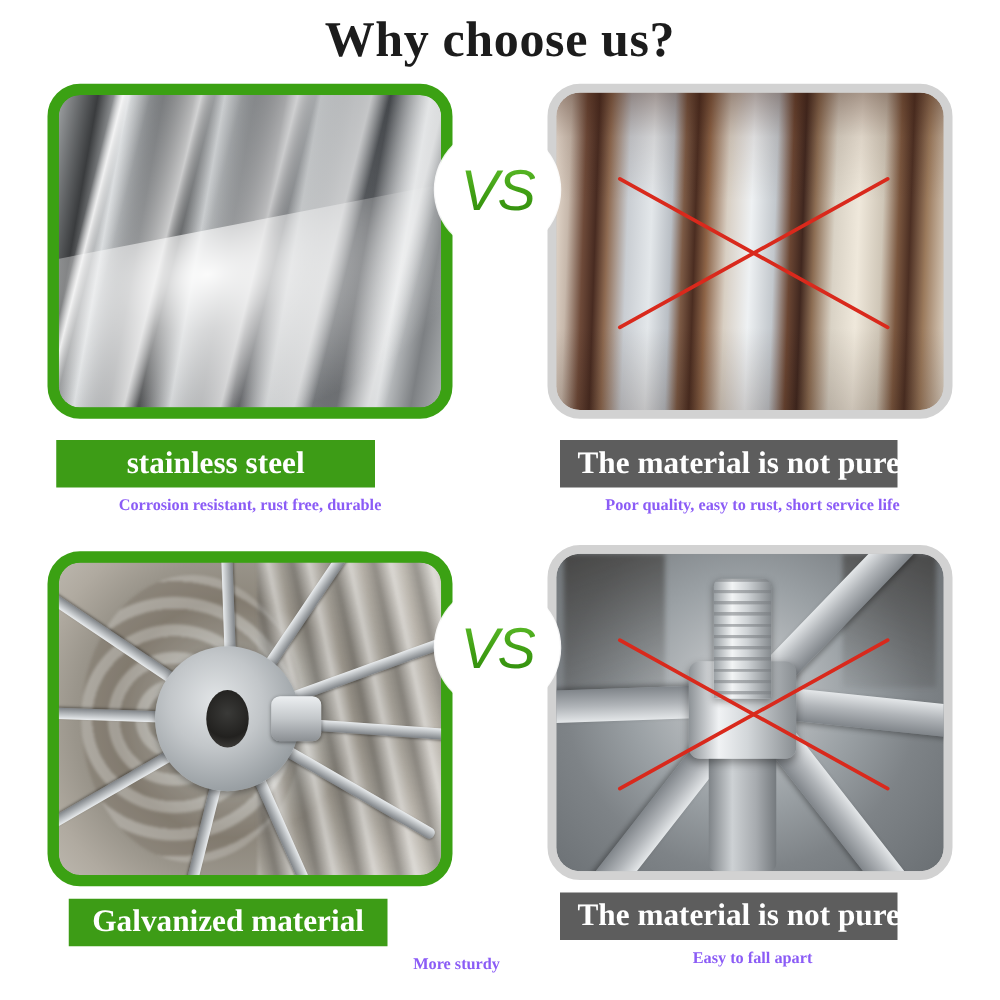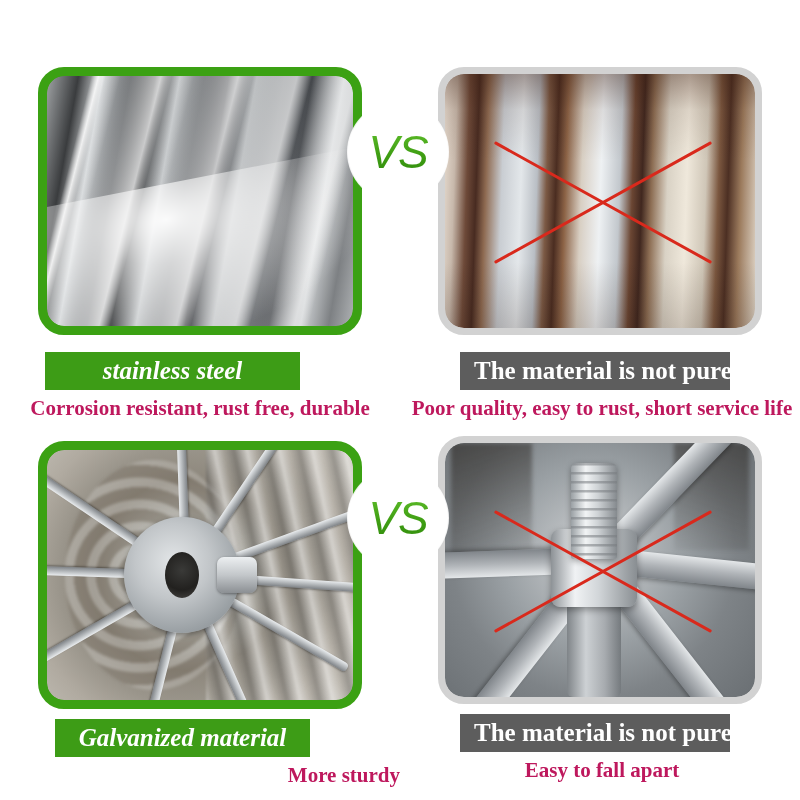--- a/index.html
+++ b/index.html
@@ -386,46 +386,47 @@
     line-height: 38px;
     text-align: center;
     font-family: "Liberation Serif", serif;
     font-weight: bold;
     font-size: 25px;
     color: #ffffff;
     white-space: nowrap;
     box-sizing: border-box;
     padding: 0 14px;
   }
-  .badge.green { background: #3d9c16; font-style: italic; }
-  .badge.gray  { background: #5d5d5d; margin-left: 12px; }
+  .badge.green { background: #3d9c16; }
+  .badge.gray  { background: #5d5d5d; }
 
   .b-tl { left: 45px;  top: 290px; width: 255px; }
   .b-tr { left: 48px;  top: 290px; width: 270px; }
   .b-bl { left: 55px;  top: 283px; width: 255px; }
   .b-br { left: 48px;  top: 283px; width: 270px; }
 
   .caption {
     position: absolute;
     font-family: "Liberation Serif", serif;
     font-weight: bold;
-    font-size: 21px;
-    color: #be185d;
+    font-size: 13px;
+    color: #8b5cf6;
     white-space: nowrap;
   }
   .c-tl { left: 0;   top: 334px; width: 400px; text-align: center; }
   .c-tr { left: 2px; top: 334px; width: 400px; text-align: center; }
   .c-bl { left: 0;   top: 327px; width: 400px; text-align: right; }
   .c-br { left: 2px; top: 327px; width: 400px; text-align: center; }
 </style>
 </head>
 <body>
 
 <div class="page">
 
+  <div class="page-title">Why choose us?</div>
 
   <div class="grid">
 
     <div class="cell tl">
       <div class="frame good">
         <div class="photo ph-steel"></div>
       </div>
       <div class="badge green b-tl">stainless steel</div>
       <div class="caption c-tl">Corrosion resistant, rust free, durable</div>
     </div>

